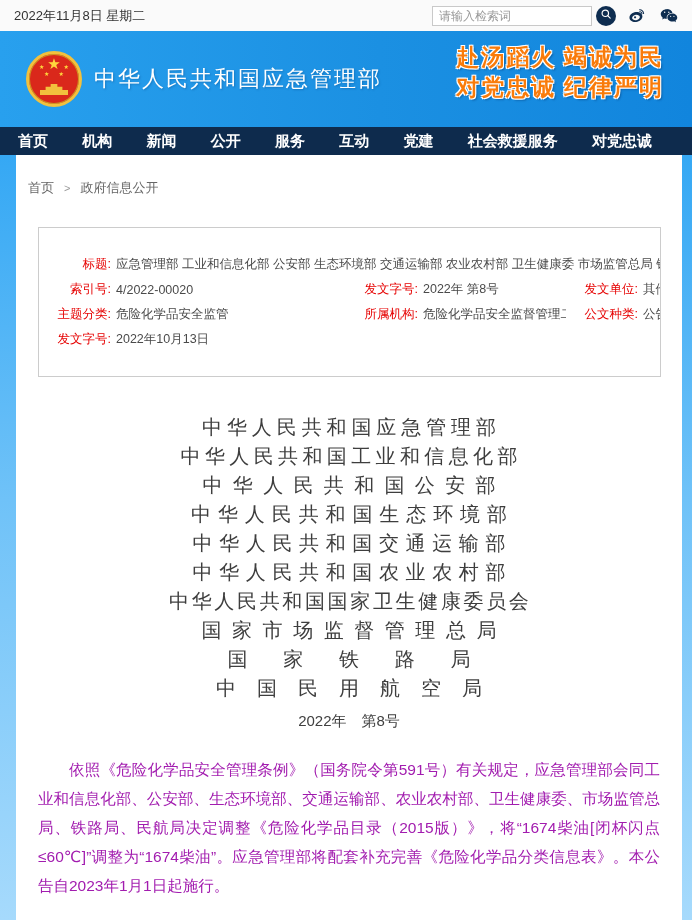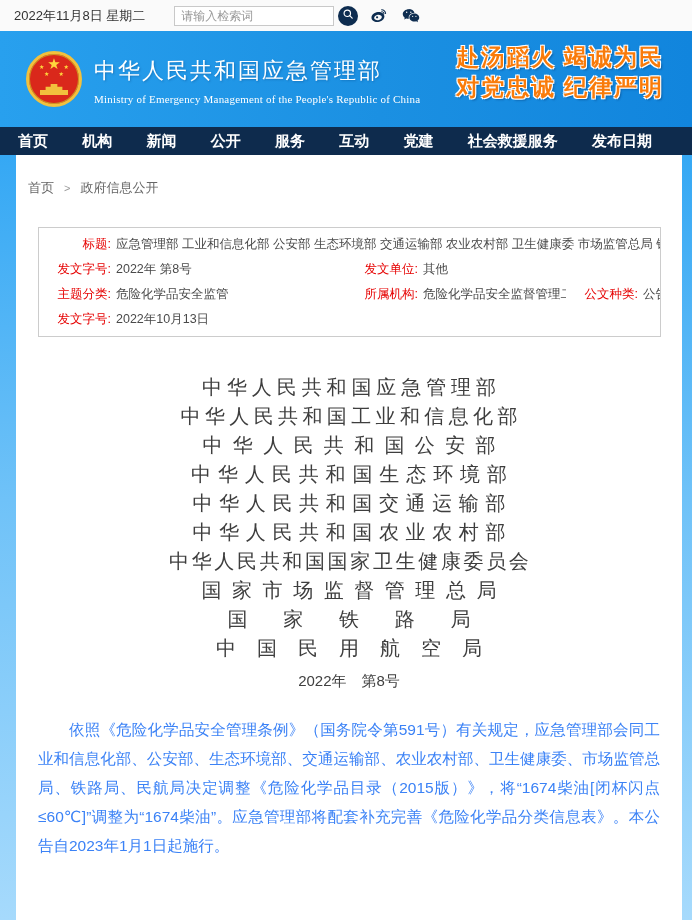--- a/index.html
+++ b/index.html
@@ -1,21 +1,21 @@
 <!DOCTYPE html>
 <html><head>
 <meta charset="utf-8">
 <style>
   * { margin:0; padding:0; box-sizing:border-box; }
   html,body { background:#e8f4fd; }
   body { font-family:"Liberation Sans","DejaVu Sans",sans-serif; }
   .page { width:692px; height:920px; position:relative; overflow:hidden; background:#fff; margin:0 auto; }
 
   
-  .topbar { height:31px; background:#fafafa; display:flex; align-items:center; padding:0 12px 0 14px; }
+  .topbar { height:31px; background:#fafafa; display:flex; align-items:center; justify-content:space-between; padding:0 12px 0 14px; }
   .topbar-date { font-size:13px; color:#333; }
   .topbar-right { display:flex; align-items:center; gap:10px; }
   .search-box { display:flex; align-items:center;padding-left:29px; }
   .search-input { width:160px; height:20px; border:1px solid #c9c9c9; background:#fff; font-size:12px; padding:0 6px; color:#333; outline:none; }
   .search-input::placeholder { color:#999; }
   .search-btn { width:20px; height:20px; border-radius:50%; background:#0e2d50; border:none; display:flex; align-items:center; justify-content:center; margin-left:4px; cursor:pointer; }
   .share-icon { width:22px; height:22px; display:flex; align-items:center; justify-content:center; cursor:pointer; }
 
   
   .banner { height:96px; background:linear-gradient(90deg,#28a0ee 0%,#1b90e2 55%,#1185dd 100%); display:flex; align-items:center; position:relative; }
@@ -36,21 +36,21 @@
 
   
   .main { height:765px; background:linear-gradient(180deg,#35a8f4 0%,#6fc2f8 45%,#a6dafc 100%); }
   .content { margin-left:16px; width:666px; height:100%; background:#fff; }
 
   .breadcrumb { padding:24px 0 0 12px; font-size:13px; color:#666; display:flex; align-items:center; gap:10px; }
   .breadcrumb .crumb { cursor:pointer; }
   .breadcrumb .sep { color:#999; font-size:11px; }
 
   
-  .info-table { margin:30px 21px 0 22px; border:1px solid #ccc; padding:4px 0; font-size:12.5px; }
+  .info-table { margin:30px 21px 0 22px; border:1px solid #ccc; padding:24px 0; font-size:12.5px; }
   .info-row { display:grid; grid-template-columns:307px 220px 1fr; height:25px; align-items:center; }
   .info-row.full { grid-template-columns:1fr; }
   .cell { display:flex; align-items:center; overflow:hidden; white-space:nowrap; }
   .cell .lbl { color:#e60000; width:72px; text-align:right; flex:0 0 auto; }
   .cell .val { color:#4a4a4a; margin-left:5px; }
 
   
   .doc-issuers { margin-top:36px; }
   .issuer-line { display:flex; justify-content:space-between; margin:0 auto; height:29px; align-items:center;
     font-family:"Liberation Serif","DejaVu Serif",serif; font-size:20px; color:#3e3e3e; }
@@ -60,21 +60,21 @@
   .issuer-line:nth-child(4){width:316px}
   .issuer-line:nth-child(5){width:313px}
   .issuer-line:nth-child(6){width:313px}
   .issuer-line:nth-child(7){width:360px}
   .issuer-line:nth-child(8){width:295px}
   .issuer-line:nth-child(9){width:243px}
   .issuer-line:nth-child(10){width:266px}
 
   .notice-title { margin-top:26px; text-align:center; font-size:17px; color:#404040; line-height:26px; }
   .notice-number { margin-top:6px; text-align:center; font-size:15px; color:#404040; line-height:24px; }
-  .doc-body { margin:22px 22px 0 22px; font-size:15.5px; color:#3b82f6; line-height:29px; text-align:justify; text-indent:2em; }
+  .doc-body { margin:22px 22px 0 22px; font-size:15.5px; color:#a21caf; line-height:29px; text-align:justify; text-indent:2em; }
 </style>
 </head>
 <body>
 
 <div class="page">
 
   <div class="topbar">
     <span class="topbar-date">2022年11月8日 星期二</span>
     <div class="topbar-right">
       <div class="search-box">
@@ -109,57 +109,60 @@
     <div class="emblem">
       <span class="star-big">★</span>
       <span class="star-small" style="top:10px;left:10px">★</span>
       <span class="star-small" style="top:10px;right:10px">★</span>
       <span class="star-small" style="top:17px;left:15px">★</span>
       <span class="star-small" style="top:17px;right:15px">★</span>
       <span class="gate"></span>
     </div>
     <div class="banner-titles">
       <div class="banner-title">中华人民共和国应急管理部</div>
-      <div class="banner-subtitle">Ministry of Emergency Management of the People's Republic of China</div>
     </div>
     <div class="banner-slogan">
       <div>赴汤蹈火 竭诚为民</div>
       <div>对党忠诚 纪律严明</div>
     </div>
   </div>
 
   <div class="nav" id="nav-list">
       <div class="nav-item">首页</div>
       <div class="nav-item">机构</div>
       <div class="nav-item">新闻</div>
       <div class="nav-item">公开</div>
       <div class="nav-item">服务</div>
       <div class="nav-item">互动</div>
       <div class="nav-item">党建</div>
       <div class="nav-item">社会救援服务</div>
-      <div class="nav-item">发布日期</div>
+      <div class="nav-item">对党忠诚</div>
     </div>
 
   <div class="main">
     <div class="content">
 
       <div class="breadcrumb" id="breadcrumb">
           <span class="crumb">首页</span>
           <span class="sep">&gt;</span>
           <span class="crumb">政府信息公开</span>
         </div>
 
       <div class="info-table">
         <div class="info-row full">
           <div class="cell">
             <span class="lbl">标题:</span>
             <span class="val">应急管理部 工业和信息化部 公安部 生态环境部 交通运输部 农业农村部 卫生健康委 市场监管总局 铁路局 民航局 公告</span>
           </div>
         </div>
         <div class="info-row">
+          <div class="cell">
+            <span class="lbl">索引号:</span>
+            <span class="val">4/2022-00020</span>
+          </div>
           <div class="cell">
             <span class="lbl">发文字号:</span>
             <span class="val">2022年 第8号</span>
           </div>
           <div class="cell">
             <span class="lbl">发文单位:</span>
             <span class="val">其他</span>
           </div>
         </div>
         <div class="info-row">

